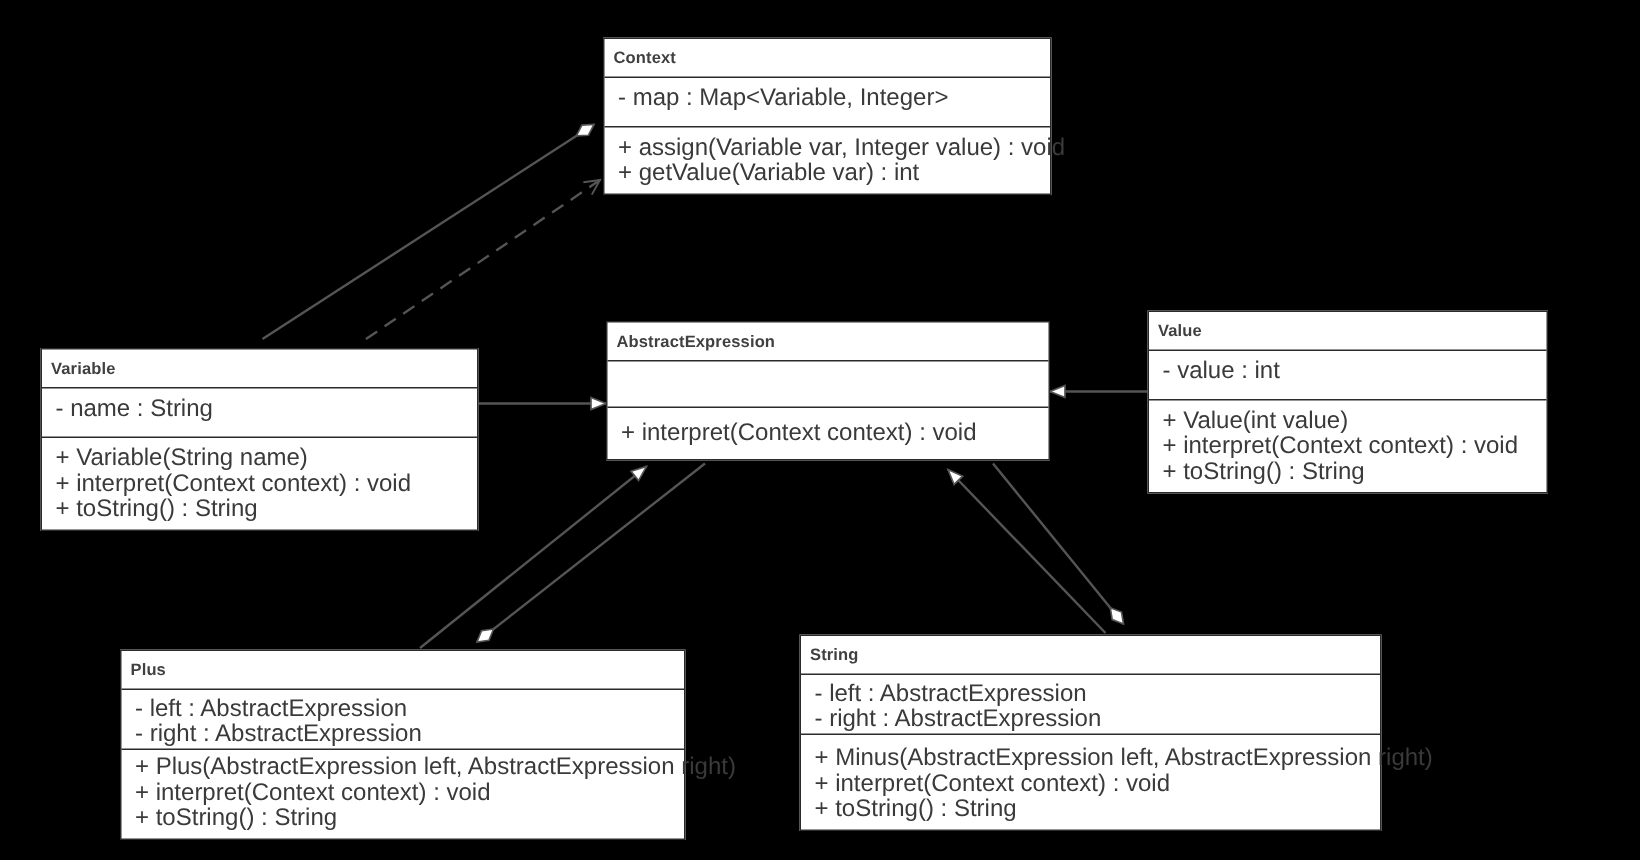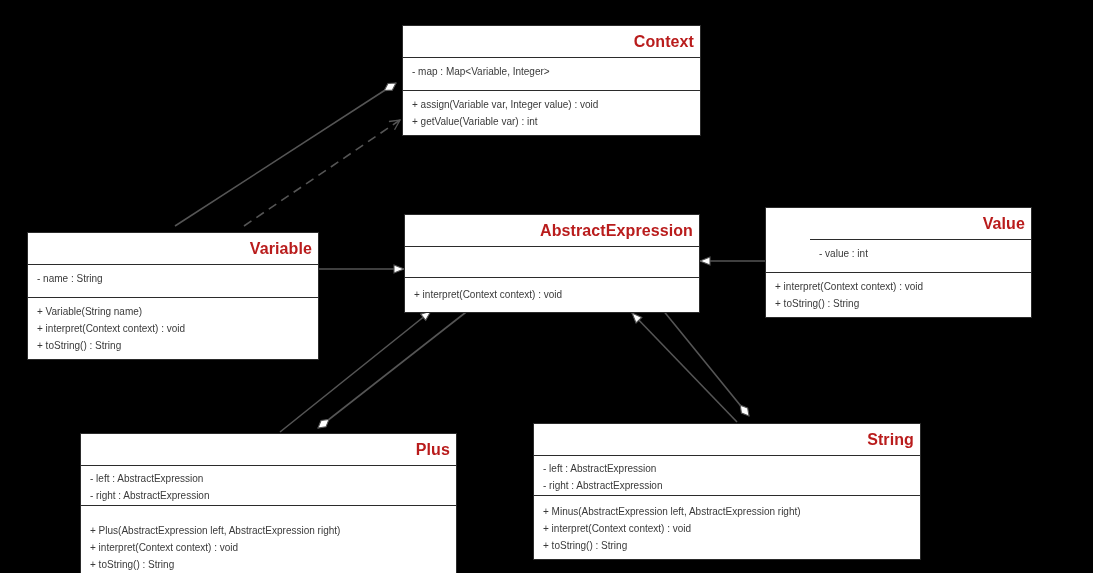--- a/index.html
+++ b/index.html
@@ -23,37 +23,37 @@
     height: 573px;
   }
   .umlclass {
     position: absolute;
     background: #ffffff;
     border: 1px solid #2b2b2b;
     box-sizing: border-box;
     z-index: 5;
   }
   .cls-title {
-    text-align: right;
+    text-align: left;
     font-weight: bold;
-    font-size: 16px;
-    color: #b91c1c;
+    font-size: 11px;
+    color: #404040;
     padding: 7px 6px 6px 6px;
     letter-spacing: 0.1px;
   }
   .compartment {
     border-top: 1px solid #2b2b2b;
     padding: 5px 8px 5px 9px;
   }
   .compartment.empty {
     min-height: 20px;
     padding: 0;
   }
   .member {
-    font-size: 10px;
+    font-size: 16px;
     color: #3a3a3a;
     line-height: 17px;
     white-space: nowrap;
   }
 </style>
 </head>
 <body>
 
 <div id="canvas">
 
@@ -129,36 +129,37 @@
   <div class="umlclass" style="left:404px; top:214px; width:296px;">
     <div class="cls-title">AbstractExpression</div>
     <div class="compartment empty" style="height:30px;"></div>
     <div class="compartment" style="padding-top:8px; padding-bottom:9px;">
       <div class="member">+ interpret(Context context) : void</div>
     </div>
   </div>
 
   <div class="umlclass" style="left:765px; top:207px; width:267px;">
     <div class="cls-title">Value</div>
-    <div class="compartment" style="min-height:22px;margin-left:44px;">
+    <div class="compartment" style="min-height:22px;">
       <div class="member">- value : int</div>
     </div>
     <div class="compartment">
+      <div class="member">+ Value(int value)</div>
       <div class="member">+ interpret(Context context) : void</div>
       <div class="member">+ toString() : String</div>
     </div>
   </div>
 
   <div class="umlclass" style="left:80px; top:433px; width:377px;">
     <div class="cls-title">Plus</div>
     <div class="compartment" style="padding-top:4px; padding-bottom:1px;">
       <div class="member">- left : AbstractExpression</div>
       <div class="member">- right : AbstractExpression</div>
     </div>
-    <div class="compartment" style="padding-top:16px;">
+    <div class="compartment" style="padding-top:3px;">
       <div class="member">+ Plus(AbstractExpression left, AbstractExpression right)</div>
       <div class="member">+ interpret(Context context) : void</div>
       <div class="member">+ toString() : String</div>
     </div>
   </div>
 
   <div class="umlclass" style="left:533px; top:423px; width:388px;">
     <div class="cls-title">String</div>
     <div class="compartment" style="padding-top:4px; padding-bottom:1px;">
       <div class="member">- left : AbstractExpression</div>

